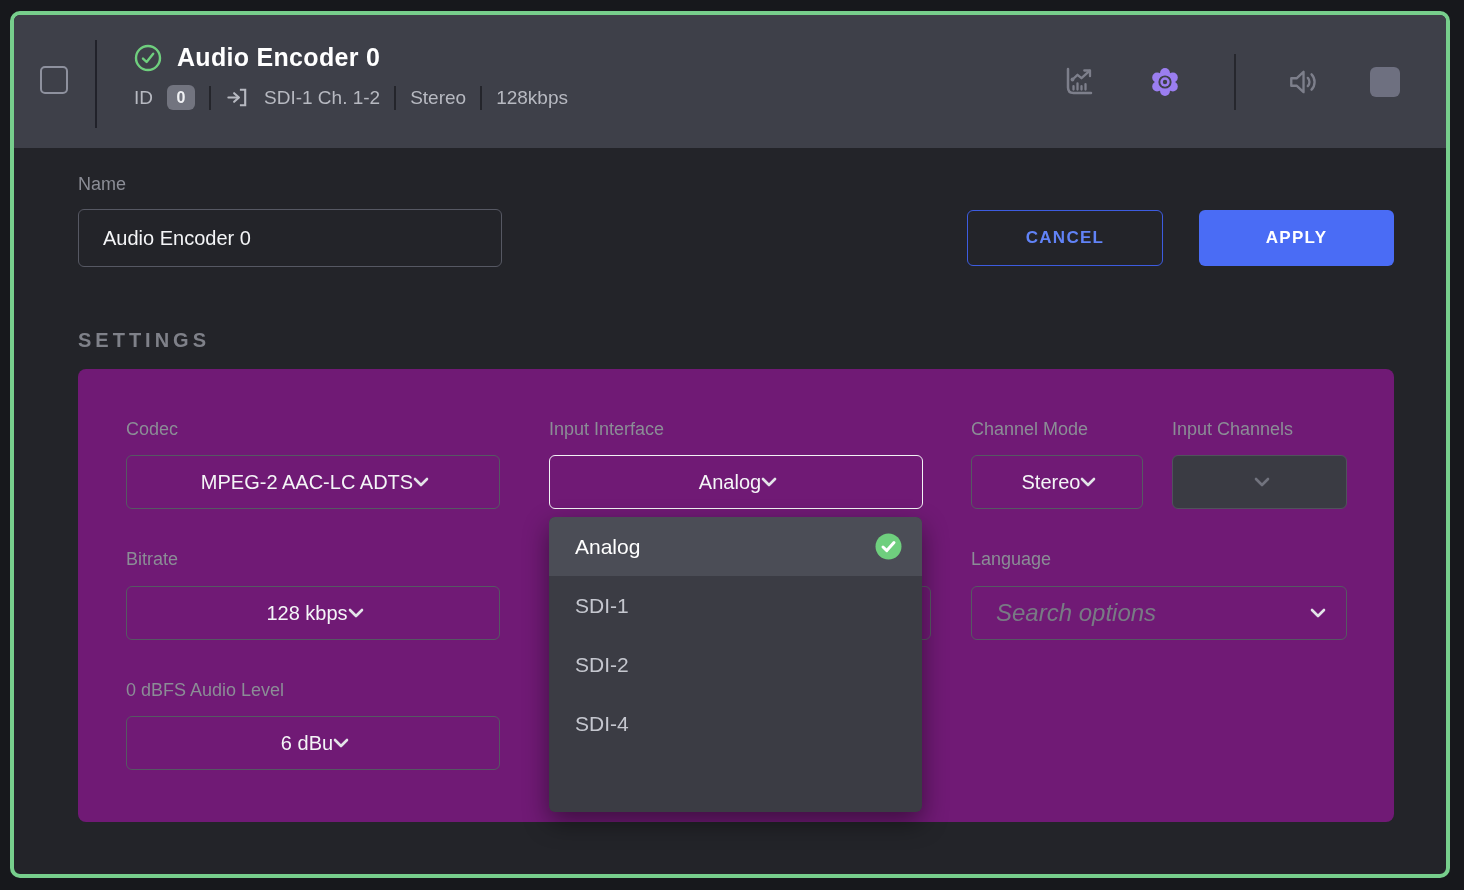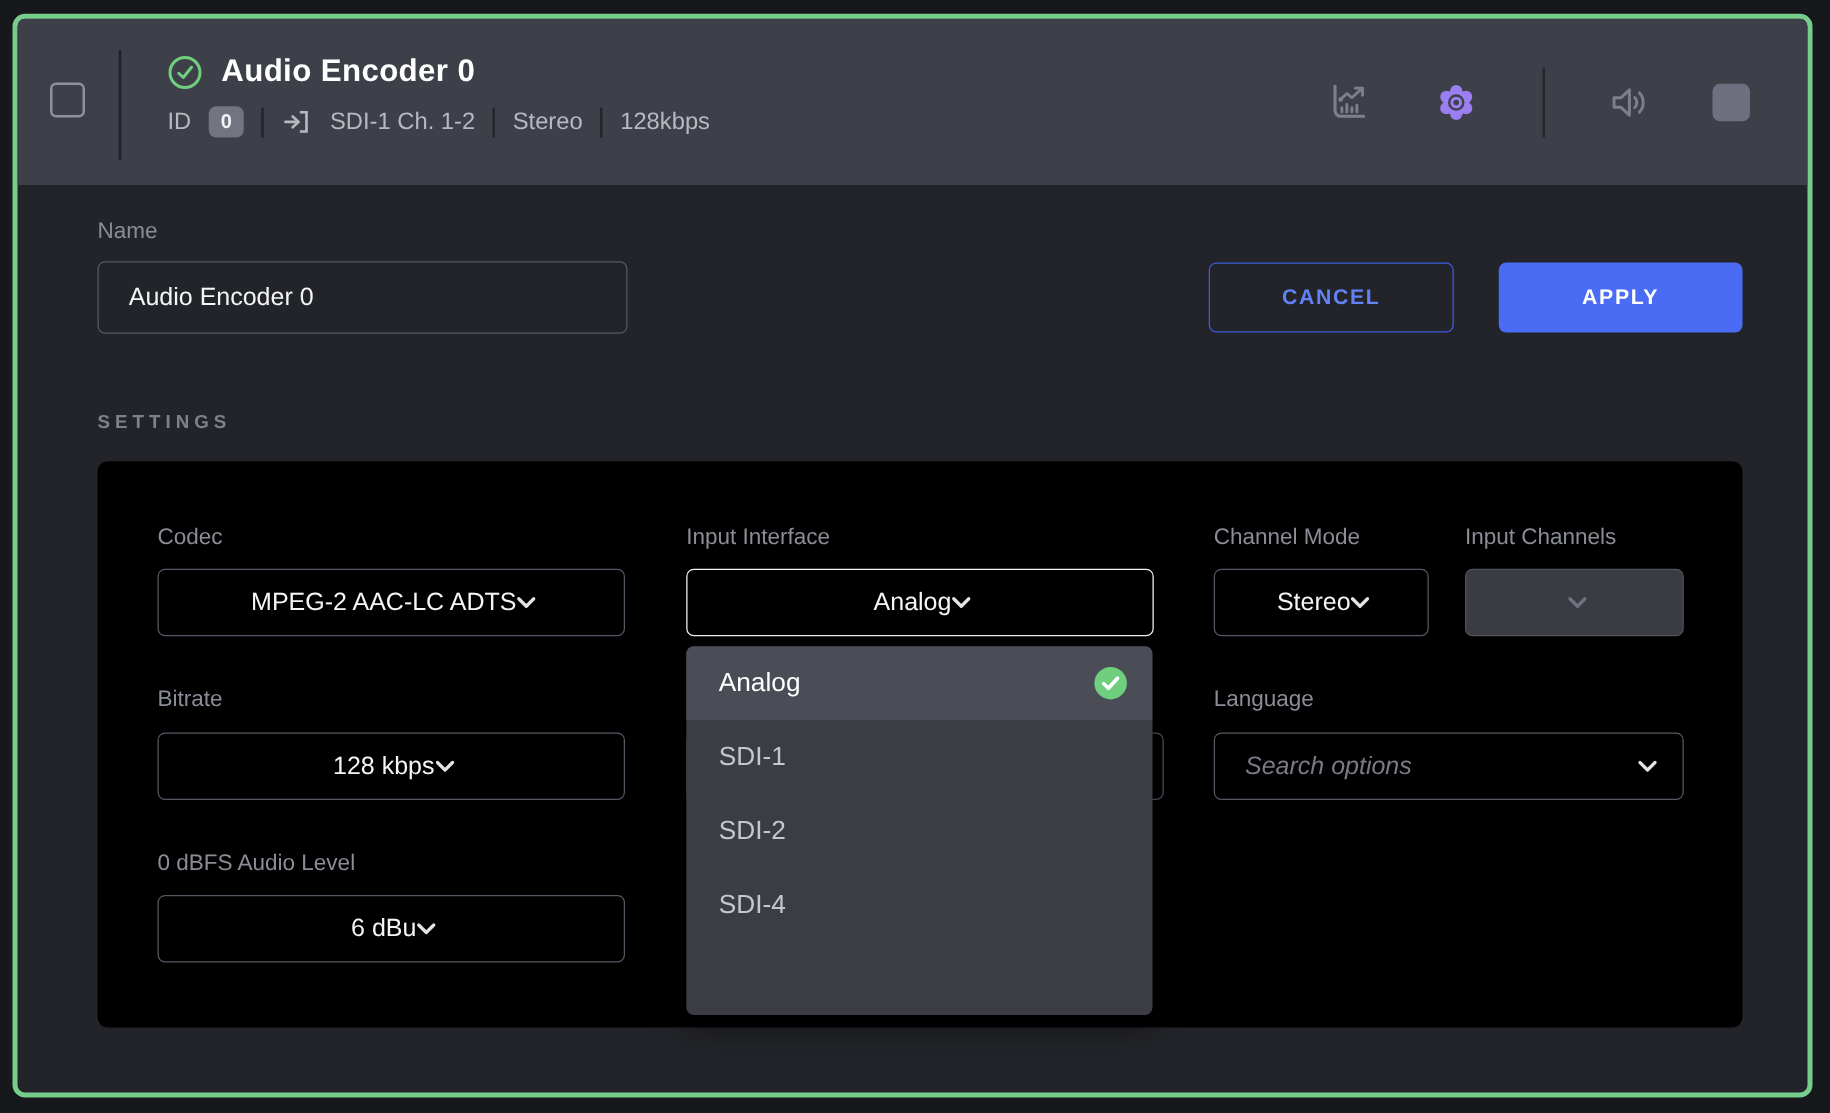--- a/index.html
+++ b/index.html
@@ -41,40 +41,40 @@
     position:absolute; left:64px; top:194px; width:424px; height:58px;
     background:transparent; border:1px solid #565863; border-radius:6px;
     color:#f4f5f7; font-size:20px; padding:0 24px; font-family:"Liberation Sans", sans-serif;
   }
   .btn { position:absolute; top:195px; height:56px; border-radius:6px; font-size:17px; font-weight:700;
          letter-spacing:1.3px; cursor:pointer; font-family:"Liberation Sans", sans-serif; }
   .btn-cancel { left:953px; width:196px; background:transparent; border:1px solid #3d5ce0; color:#6183f7; }
   .btn-apply { left:1185px; width:195px; background:#4a6cf5; border:none; color:#ffffff; }
 
   
-  .settings-heading { position:absolute; left:64px; top:314px; color:#7f8189; font-size:15px; font-weight:600; letter-spacing:4px; }
-  .panel { position:absolute; left:64px; top:354px; width:1316px; height:453px; background:#000000; border-radius:8px; }
+  .settings-heading { position:absolute; left:64px; top:314px; color:#7f8189; font-size:20px; font-weight:600; letter-spacing:4px; }
+  .panel { position:absolute; left:64px; top:354px; width:1316px; height:453px; background:#701a75; border-radius:8px; }
   .panel .f-label { position:absolute; }
   .field {
     position:absolute; height:54px; border:1px solid #565863; border-radius:6px; background:transparent;
     display:flex; align-items:center; justify-content:center; padding:0 20px 0 24px; cursor:pointer;
   }
   .field .val { color:#f4f5f7; font-size:20px; white-space:nowrap; }
   .field.open { border:1.5px solid #f2f3f5; }
   .field.disabled { background:#3a3b43; border-color:#50525c; cursor:default; }
   .chev { color:#e3e4e8; display:flex; }
   .chev.dim { color:#71737e; }
 
   .combo-input {
     position:absolute; height:54px; border:1px solid #565863; border-radius:6px; background:transparent;
     left:893px; top:217px; width:376px;
   }
   .combo-input input {
     position:absolute; inset:0; background:transparent; border:none; outline:none;
-    color:#f4f5f7; font-size:20px; padding:0 48px 0 24px; font-family:"Liberation Sans", sans-serif; width:100%;
+    color:#f4f5f7; font-size:24px; padding:0 48px 0 24px; font-family:"Liberation Sans", sans-serif; width:100%;
   }
   .combo-input input::placeholder { color:#787b84; font-style:italic; }
   .combo-input .chev { position:absolute; right:20px; top:50%; transform:translateY(-50%); }
 
   .ghost-field { position:absolute; left:471px; top:217px; width:382px; height:54px;
                  border:1px solid #565863; border-radius:6px; z-index:1; }
 
   
   .menu {
     position:absolute; left:471px; top:148px; width:373px; height:295px;

